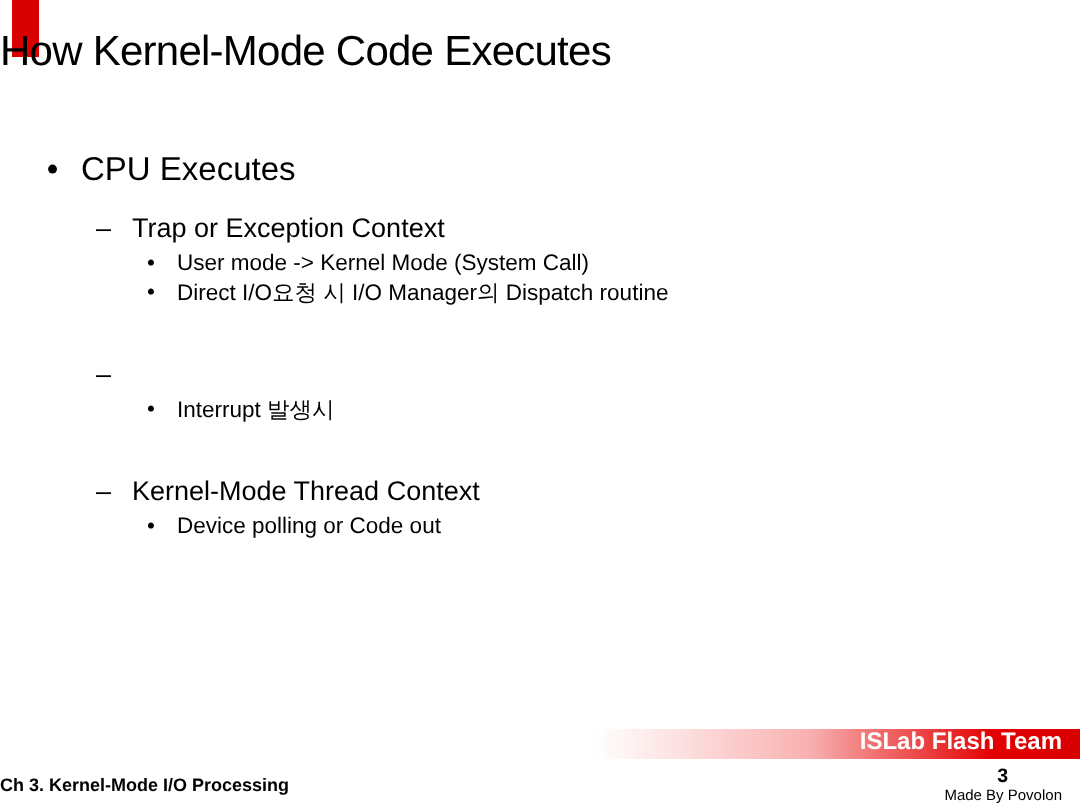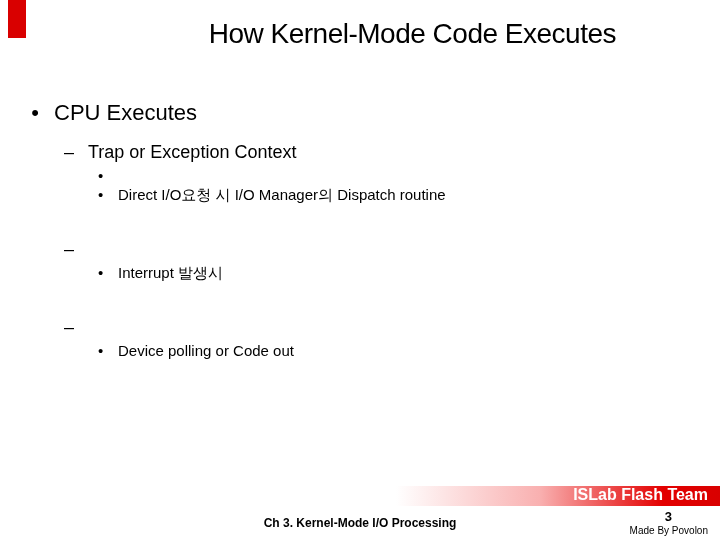--- a/index.html
+++ b/index.html
@@ -1,30 +1,30 @@
 <!DOCTYPE html>
 <html><head>
 <meta charset="utf-8">
 <style>
   * { margin: 0; padding: 0; box-sizing: border-box; }
   html, body { width: 720px; height: 540px; font-family: Arial, "Malgun Gothic", sans-serif; background: #fff; overflow: hidden; }
   .slide { position: relative; width: 720px; height: 540px; }
   .accent-box { position: absolute; top: 0; left: 8px; width: 18px; height: 38px; background: #d90000; }
-  .title { position: absolute; top: 18px; left: 0; width: 616px; text-align: right; font-family: Verdana, Arial, sans-serif; font-size: 28px; font-weight: 400; color: #000; letter-spacing: -0.5px; }
+  .title { position: absolute; top: 18px; left: 0; width: 616px; text-align: left; font-family: Verdana, Arial, sans-serif; font-size: 28px; font-weight: 400; color: #000; letter-spacing: -0.5px; }
   .content { position: absolute; top: 100px; left: 30px; right: 30px; color: #000; }
   .lvl1 { display: flex; gap: 14px; font-size: 22px; margin-bottom: 16px; }
   .lvl1 .bullet { width: 10px; text-align: center; }
   .lvl2 { display: flex; gap: 12px; font-size: 18px; margin-left: 34px; margin-top: 4px; margin-bottom: 4px; }
   .lvl2 .dash { width: 12px; }
   .lvl3 { display: flex; gap: 10px; font-size: 15px; margin-left: 68px; margin-top: 2px; margin-bottom: 2px; }
   .lvl3 .dot { width: 10px; }
   .section-gap { height: 28px; }
   .footer-band { position: absolute; left: 0; right: 0; bottom: 34px; height: 20px; background: linear-gradient(to right, #fff 0%, #fff 55%, #f9b0b0 75%, #e30000 92%, #d90000 100%); }
   .footer-team { position: absolute; right: 12px; bottom: 36px; font-size: 16px; font-weight: bold; color: #fff; }
-  .footer-chapter { position: absolute; left: 0; width: 720px; bottom: 10px; text-align: center; font-size: 12px; font-weight: bold; color: #000; }
+  .footer-chapter { position: absolute; left: 0; width: 720px; bottom: 10px; font-size: 12px; font-weight: bold; color: #000; }
   .footer-pagenum { position: absolute; right: 48px; bottom: 16px; font-size: 13px; font-weight: bold; color: #000; }
   .footer-madeby { position: absolute; right: 12px; bottom: 4px; font-size: 10px; color: #000; }
 </style>
 </head>
 <body>
 
 <div class="slide">
   <div class="accent-box"></div>
   <div class="title">How Kernel-Mode Code Executes</div>
 
@@ -33,40 +33,42 @@
       <span class="bullet">•</span>
       <span>CPU Executes</span>
     </div>
 
     <div class="lvl2">
       <span class="dash">–</span>
       <span>Trap or Exception Context</span>
     </div>
     <div class="lvl3">
       <span class="dot">•</span>
+      <span>User mode -&gt; Kernel Mode (System Call)</span>
     </div>
     <div class="lvl3">
       <span class="dot">•</span>
       <span>Direct I/O요청 시 I/O Manager의 Dispatch routine</span>
     </div>
 
     <div class="section-gap"></div>
 
     <div class="lvl2">
       <span class="dash">–</span>
     </div>
     <div class="lvl3">
       <span class="dot">•</span>
       <span>Interrupt 발생시</span>
     </div>
 
     <div class="section-gap"></div>
 
     <div class="lvl2">
       <span class="dash">–</span>
+      <span>Kernel-Mode Thread Context</span>
     </div>
     <div class="lvl3">
       <span class="dot">•</span>
       <span>Device polling or Code out</span>
     </div>
   </div>
 
   <div class="footer-band"></div>
   <div class="footer-team">ISLab Flash Team</div>
   <div class="footer-chapter">Ch 3. Kernel-Mode I/O Processing</div>

